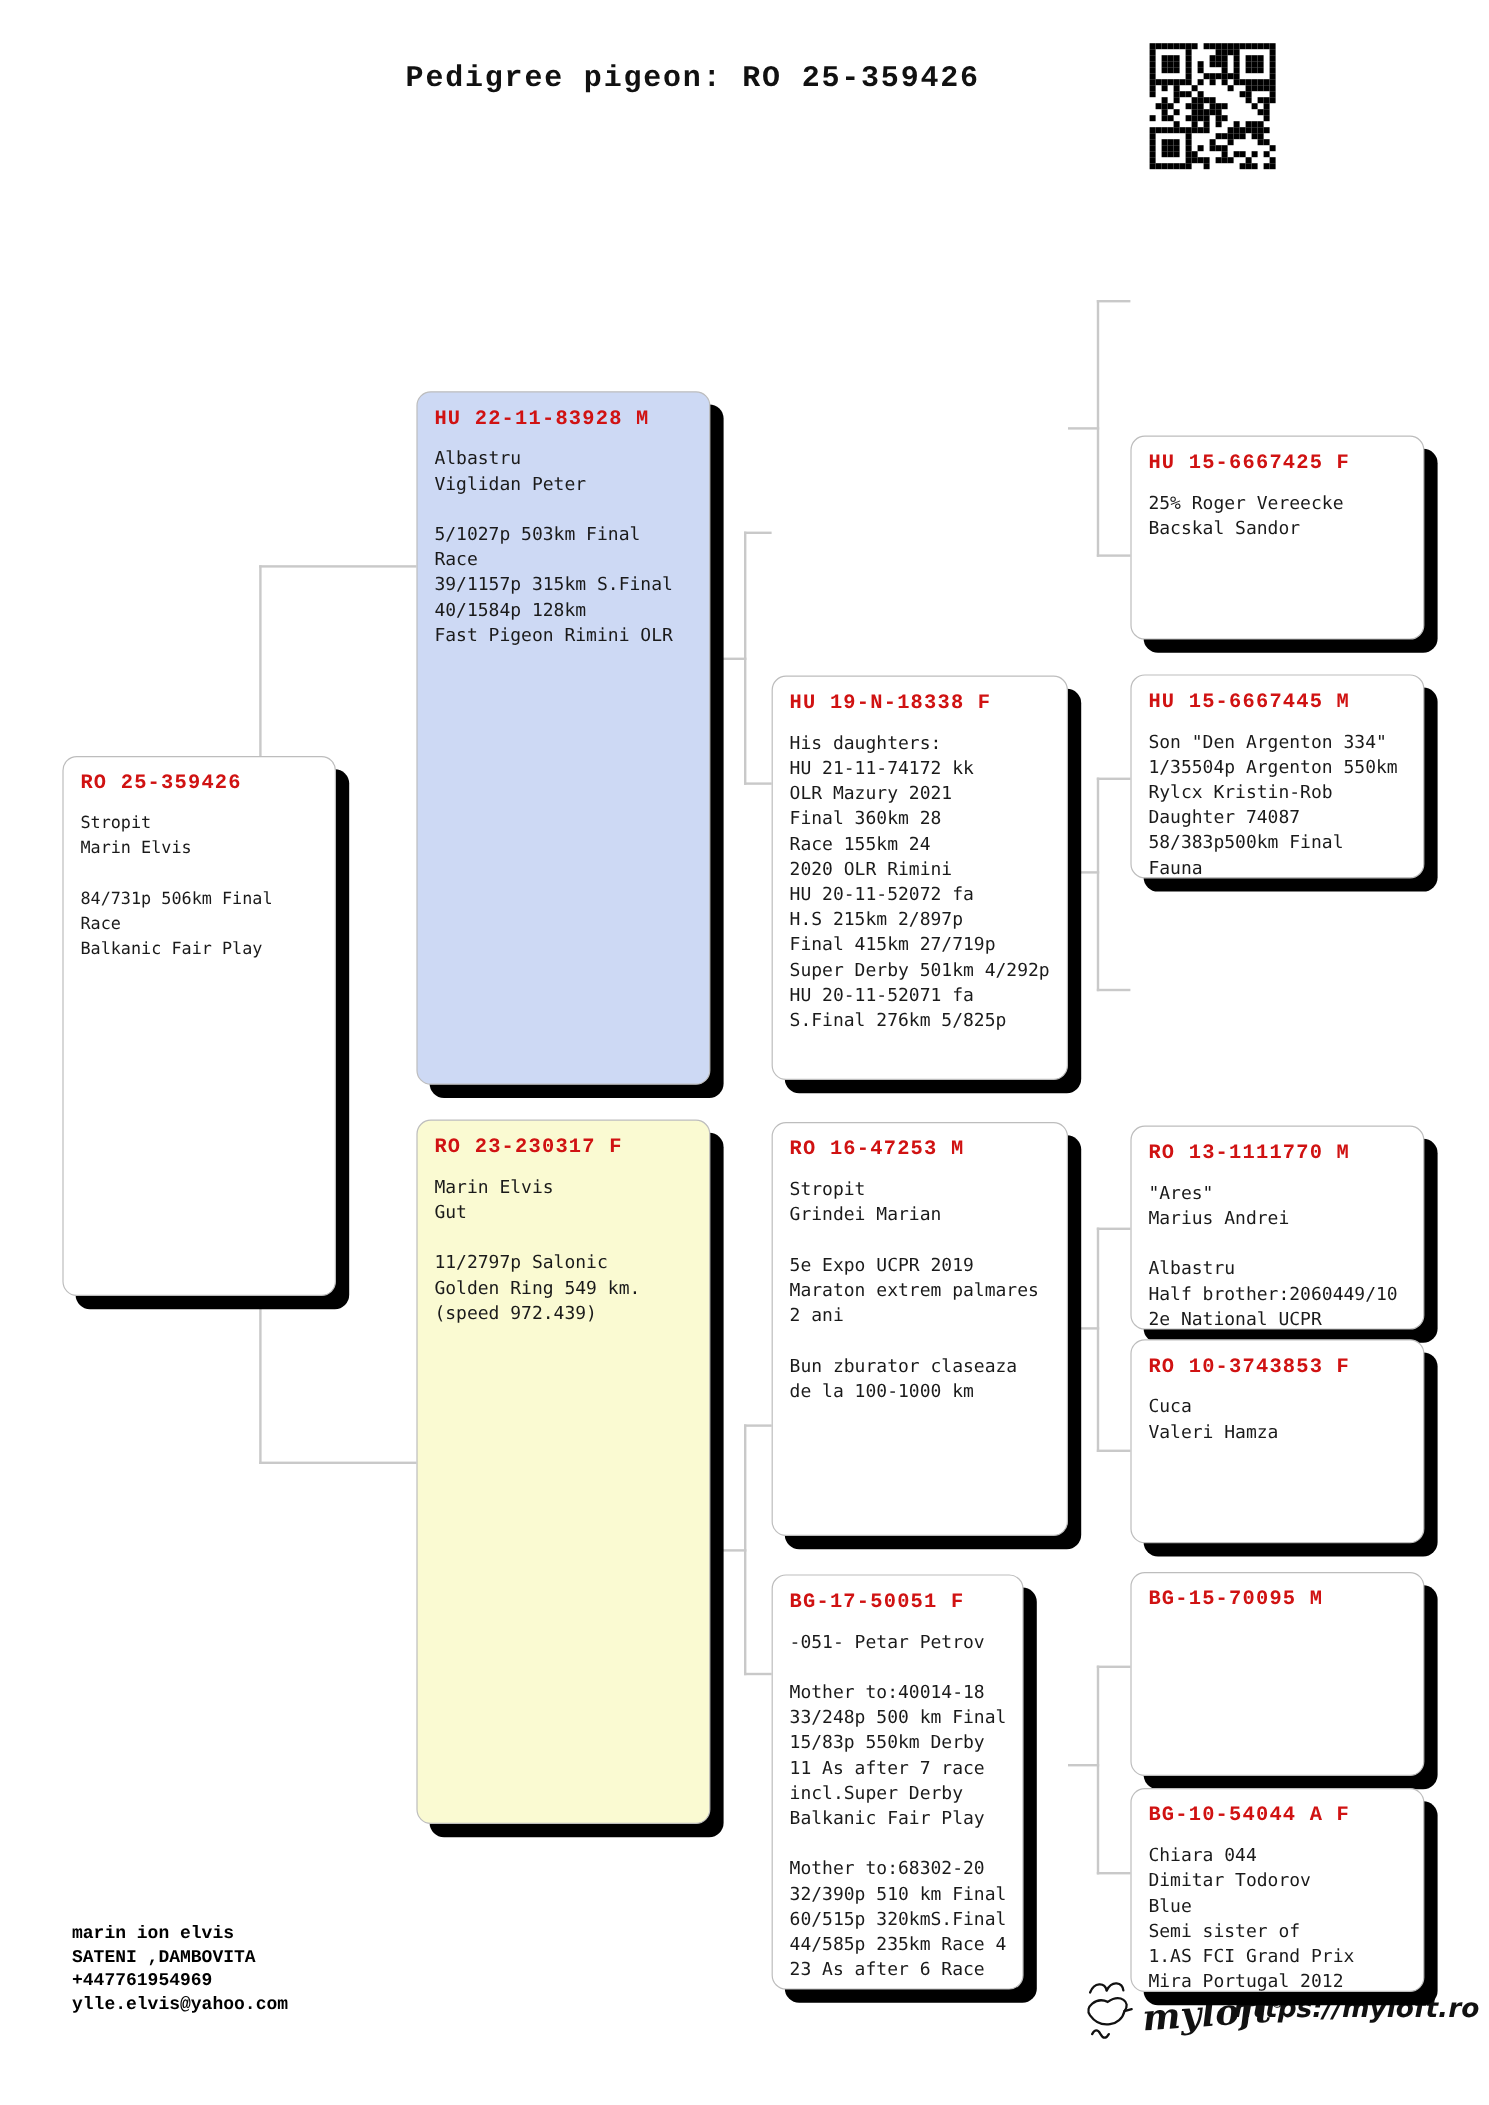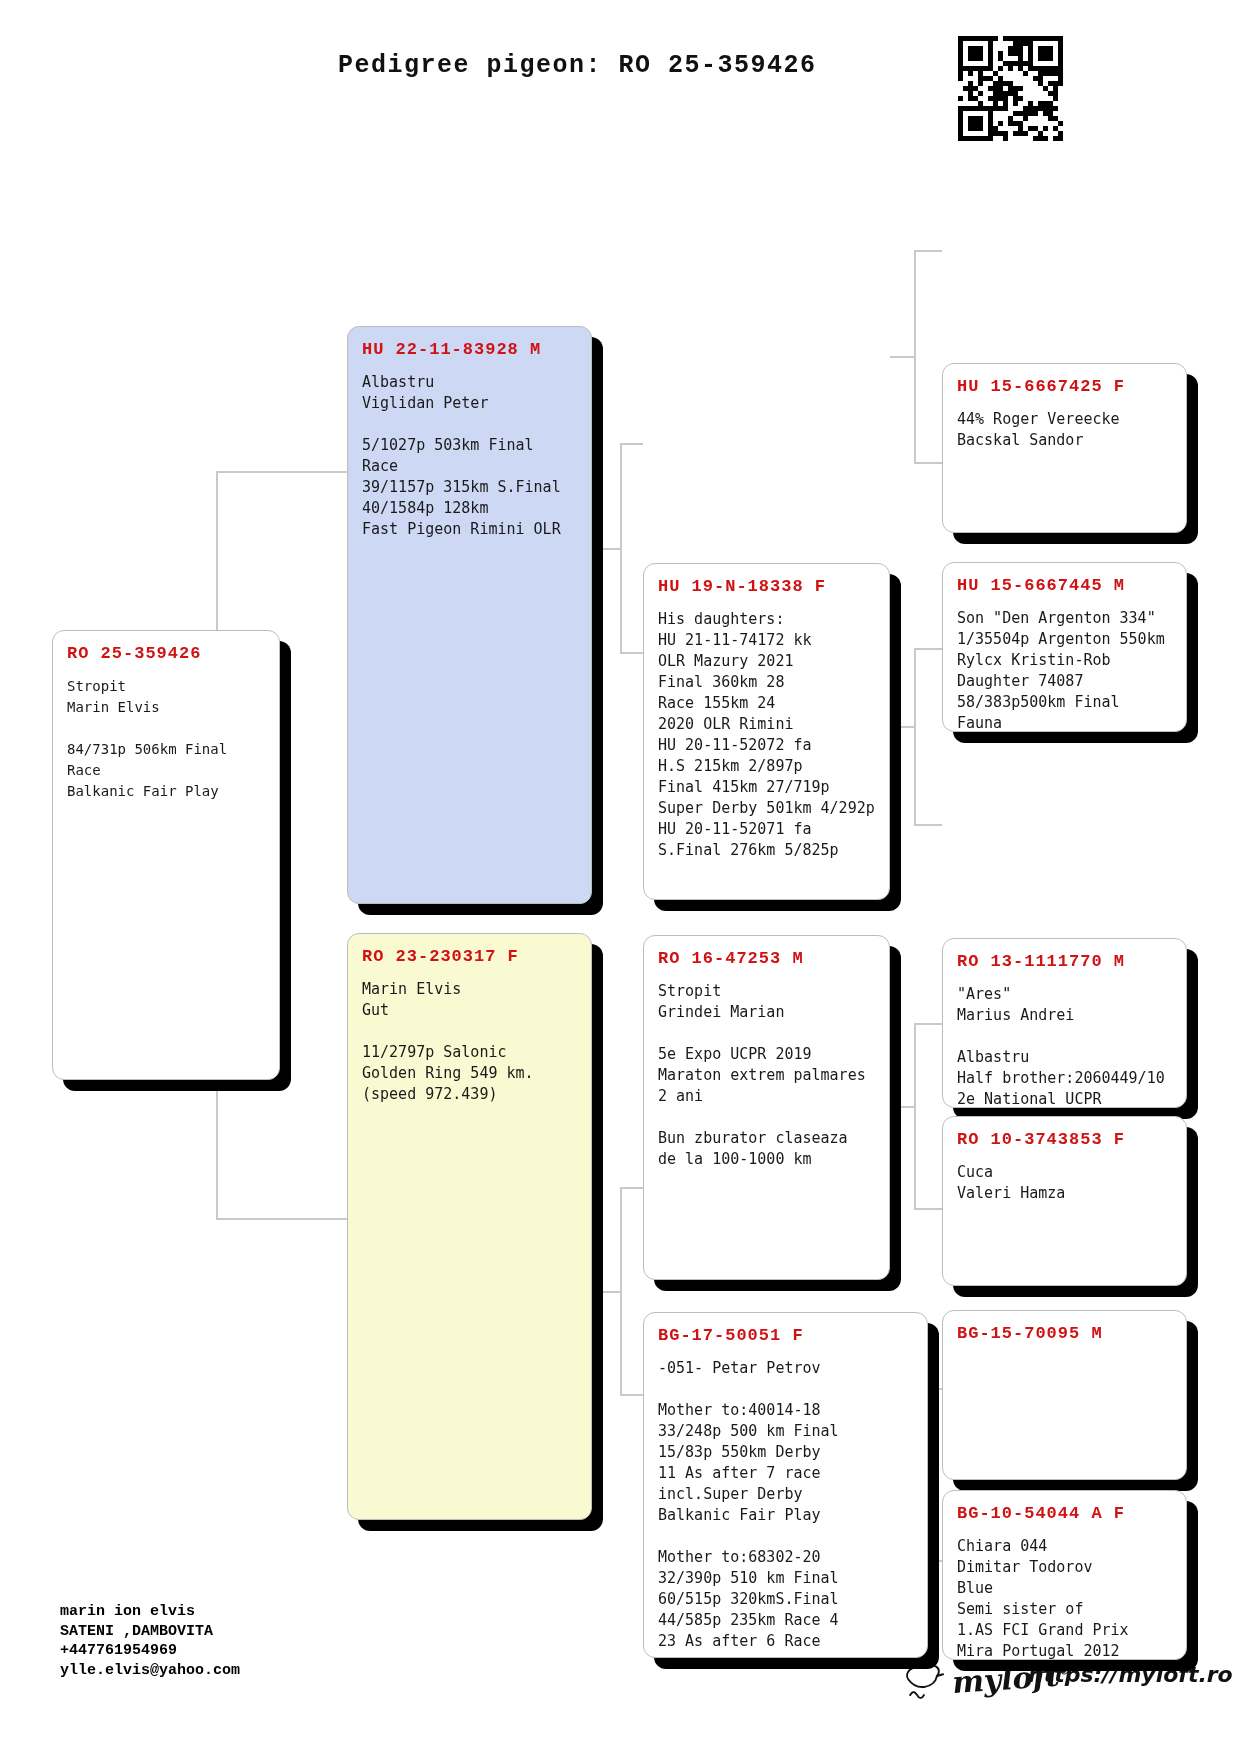--- a/index.html
+++ b/index.html
@@ -362,41 +362,41 @@
     <div class="body">Stropit
 Grindei Marian
 
 5e Expo UCPR 2019
 Maraton extrem palmares
 2 ani
 
 Bun zburator claseaza
 de la 100-1000 km</div>
   </div>
-  <div class="pbox" style="left:643px;top:1312px;width:285px;height:346px;">
+  <div class="pbox" style="left:643px;top:1312px;width:210px;height:346px;">
     <div class="ring">BG-17-50051 F</div>
     <div class="body">-051- Petar Petrov
 
 Mother to:40014-18
 33/248p 500 km Final
 15/83p 550km Derby
 11 As after 7 race
 incl.Super Derby
 Balkanic Fair Play
 
 Mother to:68302-20
 32/390p 510 km Final
 60/515p 320kmS.Final
 44/585p 235km Race 4
 23 As after 6 Race</div>
   </div>
 
   <div class="pbox" style="left:942px;top:363px;width:245px;height:170px;">
     <div class="ring">HU 15-6667425 F</div>
-    <div class="body">44% Roger Vereecke
+    <div class="body">25% Roger Vereecke
 Bacskal Sandor</div>
   </div>
   <div class="pbox" style="left:942px;top:562px;width:245px;height:170px;">
     <div class="ring">HU 15-6667445 M</div>
     <div class="body">Son "Den Argenton 334"
 1/35504p Argenton 550km
 Rylcx Kristin-Rob
 Daughter 74087
 58/383p500km Final Fauna</div>
   </div>

